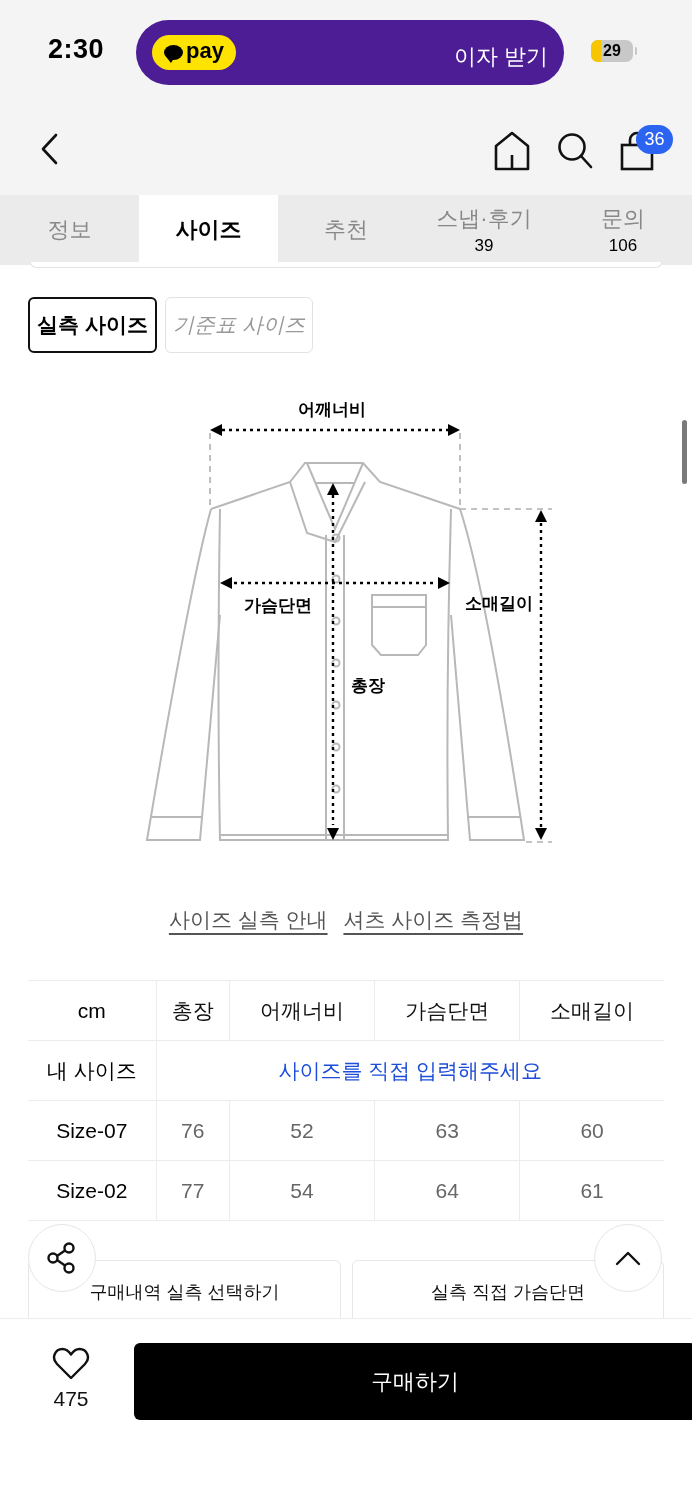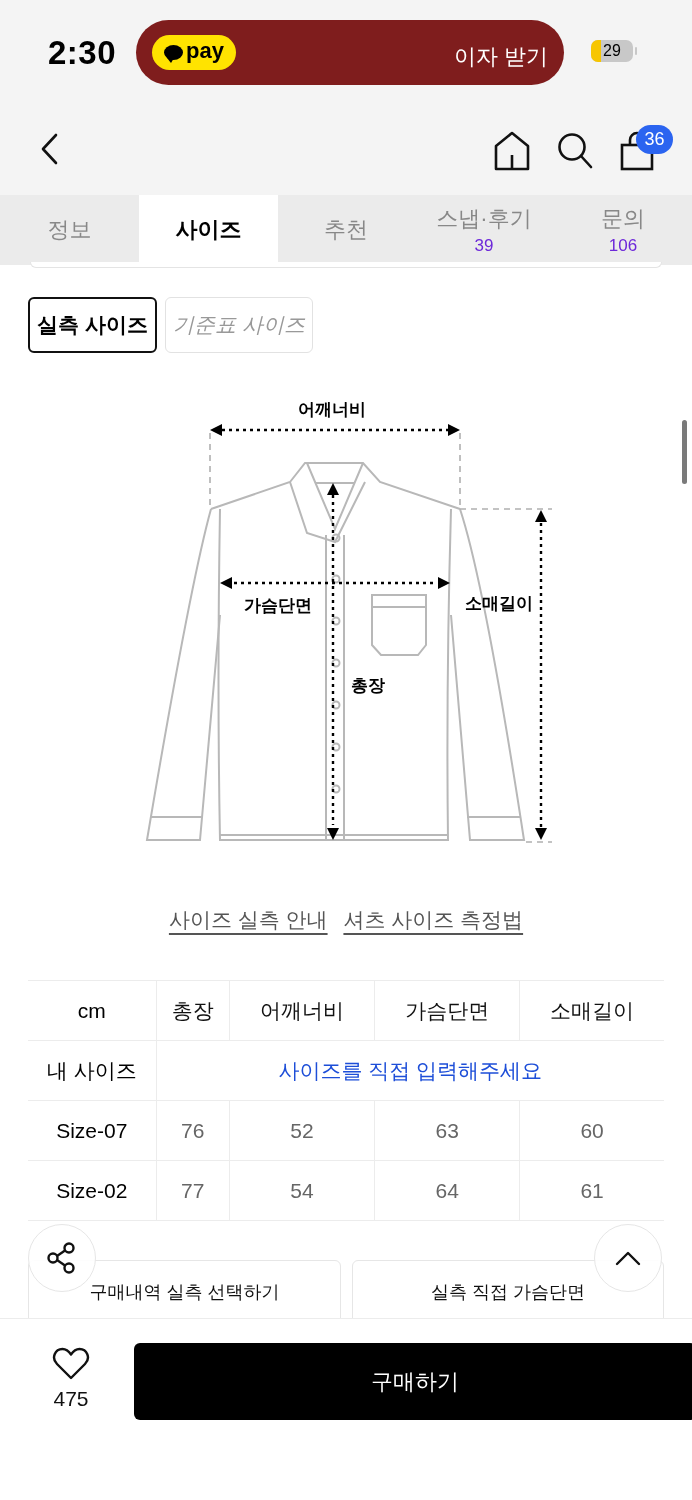--- a/index.html
+++ b/index.html
@@ -1,44 +1,44 @@
 <!DOCTYPE html>
 <html><head>
 <meta charset="utf-8">
 <style>
   * { box-sizing: border-box; margin: 0; padding: 0; }
   html, body { width: 692px; height: 1500px; background: #ffffff; overflow: hidden; }
   body { font-family: "Liberation Sans", "DejaVu Sans", sans-serif; color: #000; position: relative; }
 
   
   .status-bar { position: absolute; left: 0; top: 0; width: 692px; height: 105px; background: #f4f4f4; }
-  .status-time { position: absolute; left: 48px; top: 34px; font-size: 33px; font-weight: bold; letter-spacing: 0.5px; }
-  .island { position: absolute; left: 136px; top: 20px; width: 428px; height: 65px; background: #7f1d1d; border-radius: 33px; }
+  .status-time { position: absolute; left: 48px; top: 34px; font-size: 27px; font-weight: bold; letter-spacing: 0.5px; }
+  .island { position: absolute; left: 136px; top: 20px; width: 428px; height: 65px; background: #4c1d95; border-radius: 33px; }
   .pay-pill { position: absolute; left: 16px; top: 15px; height: 35px; width: 84px; background: #ffe300; border-radius: 18px; display: flex; align-items: center; justify-content: center; gap: 3px; }
   .pay-pill .bubble { width: 19px; height: 15px; background: #000; border-radius: 50%; position: relative; }
   .pay-pill .bubble::after { content: ""; position: absolute; left: 3px; bottom: -3px; border-left: 4px solid transparent; border-right: 3px solid transparent; border-top: 5px solid #000; }
   .pay-pill .pay-text { font-size: 22px; font-weight: bold; color: #000; line-height: 1; margin-top: -3px; }
   .island-label { position: absolute; right: 16px; top: 22px; color: #fff; font-size: 22px; }
   .battery { position: absolute; left: 591px; top: 40px; width: 42px; height: 22px; border-radius: 7px; background: #c8c8c8; overflow: hidden; }
   .battery .fill { position: absolute; left: 0; top: 0; bottom: 0; width: 10px; background: #f7c600; }
-  .battery .num { position: absolute; left: 0; right: 0; top: 2px; text-align: center; font-size: 16px; font-weight: normal; color: #000; }
+  .battery .num { position: absolute; left: 0; right: 0; top: 2px; text-align: center; font-size: 16px; font-weight: bold; color: #000; }
   .battery-tip { position: absolute; left: 635px; top: 47px; width: 2px; height: 8px; background: #c8c8c8; border-radius: 1px; }
 
   
   .nav-header { position: absolute; left: 0; top: 105px; width: 692px; height: 90px; background: #f4f4f4; }
   .back-btn { position: absolute; left: 36px; top: 26px; width: 30px; height: 36px; }
   .home-btn { position: absolute; left: 492px; top: 26px; width: 40px; height: 40px; }
   .search-btn { position: absolute; left: 555px; top: 26px; width: 40px; height: 40px; }
   .bag-btn { position: absolute; left: 618px; top: 26px; width: 40px; height: 40px; }
   .cart-badge { position: absolute; left: 636px; top: 125px; width: 37px; height: 29px; background: #2b64f0; color: #fff; border-radius: 15px; font-size: 18px; text-align: center; line-height: 29px; }
 
   
   .tabs { position: absolute; left: 0; top: 195px; width: 692px; height: 70px; background: #ebebeb; display: flex; }
   .tab { flex: 0 0 auto; display: flex; flex-direction: column; align-items: center; justify-content: center; color: #888; font-size: 22px; }
-  .tab .count { font-size: 17px; margin-top: 2px; color: #6d28d9; }
+  .tab .count { font-size: 17px; margin-top: 2px; color: #000000; }
   .tab.active { background: #fff; color: #000; font-weight: bold; }
   .tabs-under { position: absolute; left: 30px; top: 262px; width: 632px; height: 6px; border: 1px solid #e4e4e4; border-top: none; border-radius: 0 0 6px 6px; background: #fff; }
 
   
   .toggle { position: absolute; top: 297px; height: 56px; border-radius: 6px; font-size: 21px; display: flex; align-items: center; justify-content: center; }
   .toggle.active { left: 28px; width: 129px; border: 2px solid #111; font-weight: bold; color: #000; }
   .toggle.inactive { left: 165px; width: 148px; border: 1.5px solid #e2e2e2; color: #999; font-style: italic; }
 
   
   .diagram { position: absolute; left: 140px; top: 385px; width: 420px; height: 470px; }

